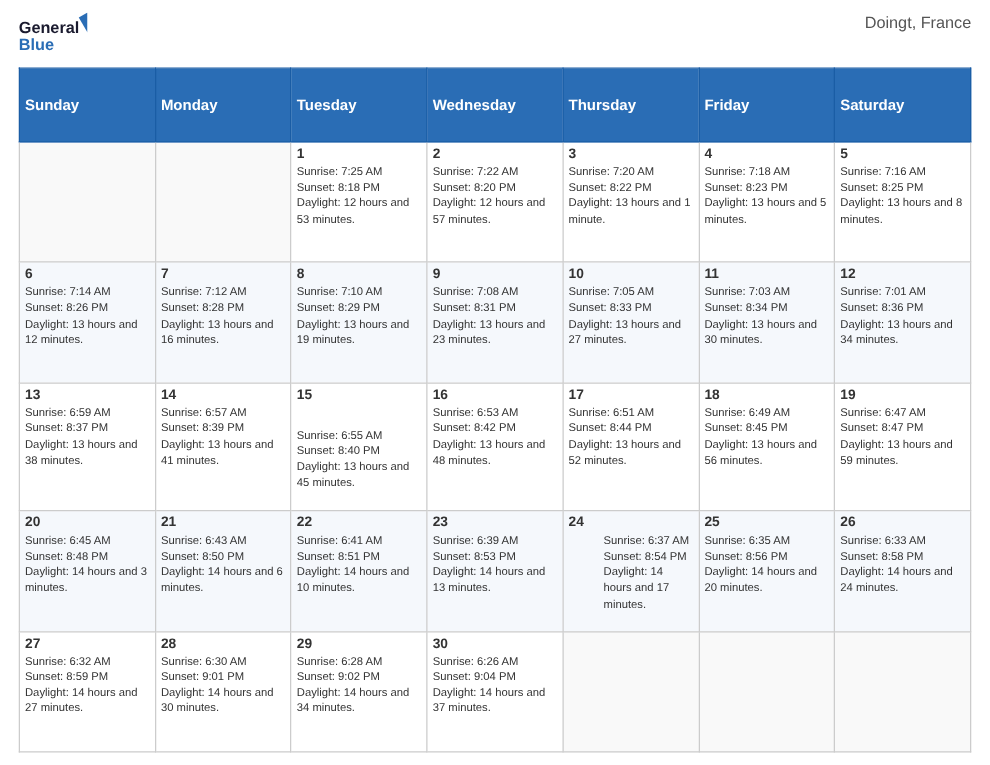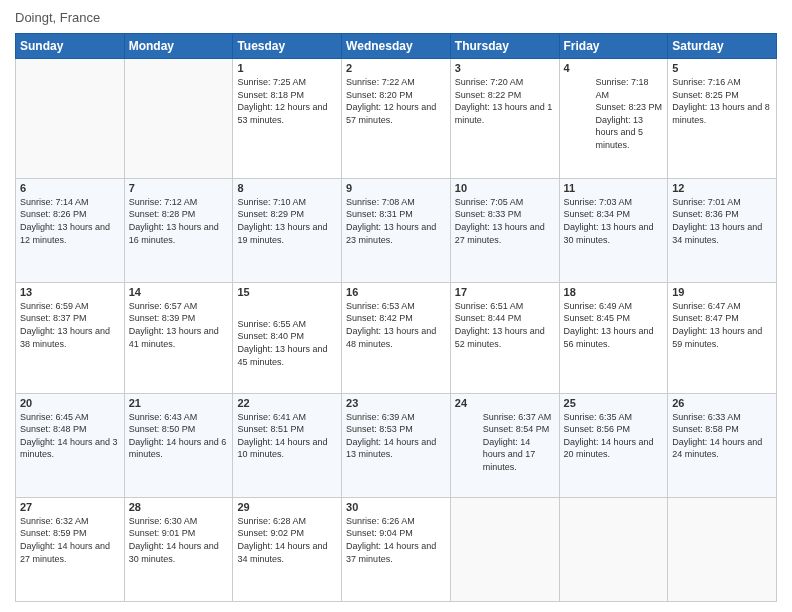--- a/index.html
+++ b/index.html
@@ -45,21 +45,21 @@
       border: 1px solid #ccc;
       border-collapse: collapse;
       width: 100%;
       table-layout: fixed;
     }
     .calendar th {
       background: #2a6db5;
       color: #fff;
       font-size: 12px;
       font-weight: bold;
-      padding: 5px 4px;
+      padding: 22px 4px;
       text-align: left;
       border: 1px solid #1a5da5;
     }
     .calendar td {
       border: 1px solid #ccc;
       vertical-align: top;
       padding: 3px 4px;
       font-size: 9.5px;
       color: #333;
       height: 84px;
@@ -83,20 +83,27 @@
     }
     tr:nth-child(even) td:not(.empty) {
       background: #f5f8fc;
     }
   </style>
 </head>
 <body>
 
 <div class="page">
   <div class="header">
+    <div class="logo">
+  <svg width="55" height="36" viewBox="0 0 55 36">
+    <text x="0" y="16" font-size="13" font-weight="bold" fill="#1a1a2e" font-family="Arial">General</text>
+    <text x="0" y="30" font-size="13" font-weight="bold" fill="#2a6db5" font-family="Arial">Blue</text>
+    <polygon points="48,4 55,0 55,16" fill="#2a6db5"></polygon>
+  </svg>
+</div>
     <div class="title-area">
       <div class="subtitle">Doingt, France</div>
     </div>
   </div>
 
   <table class="calendar">
     <thead>
       <tr>
       <th>Sunday</th>
           <th>Monday</th>
@@ -124,21 +131,21 @@
 Daylight: 12 hours and 57 minutes.</div>
           </td>
           <td>
             <span class="day-num">3</span>
             <div class="day-info" style="white-space: pre-line;">Sunrise: 7:20 AM
 Sunset: 8:22 PM
 Daylight: 13 hours and 1 minute.</div>
           </td>
           <td>
             <span class="day-num">4</span>
-            <div class="day-info" style="white-space: pre-line; margin-left: 32px;">Sunrise: 7:18 AM
+            <div class="day-info" style="white-space: pre-line;">Sunrise: 7:18 AM
 Sunset: 8:23 PM
 Daylight: 13 hours and 5 minutes.</div>
           </td>
           <td>
             <span class="day-num">5</span>
             <div class="day-info" style="white-space: pre-line;">Sunrise: 7:16 AM
 Sunset: 8:25 PM
 Daylight: 13 hours and 8 minutes.</div>
           </td>
         </tr>

